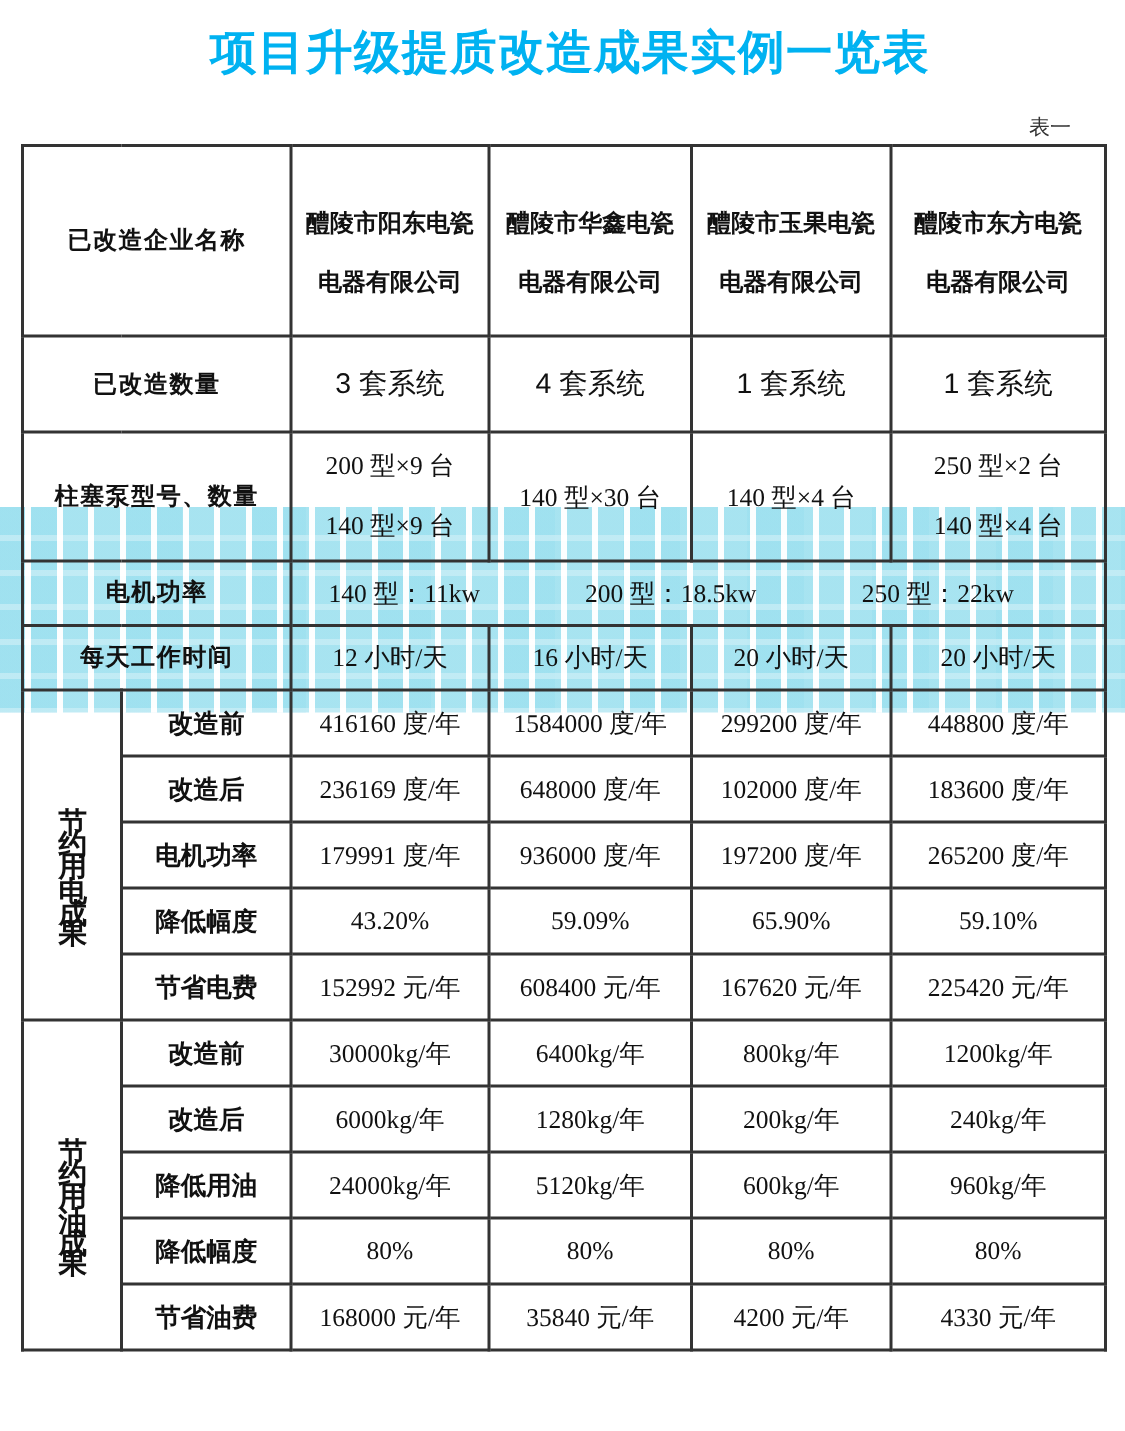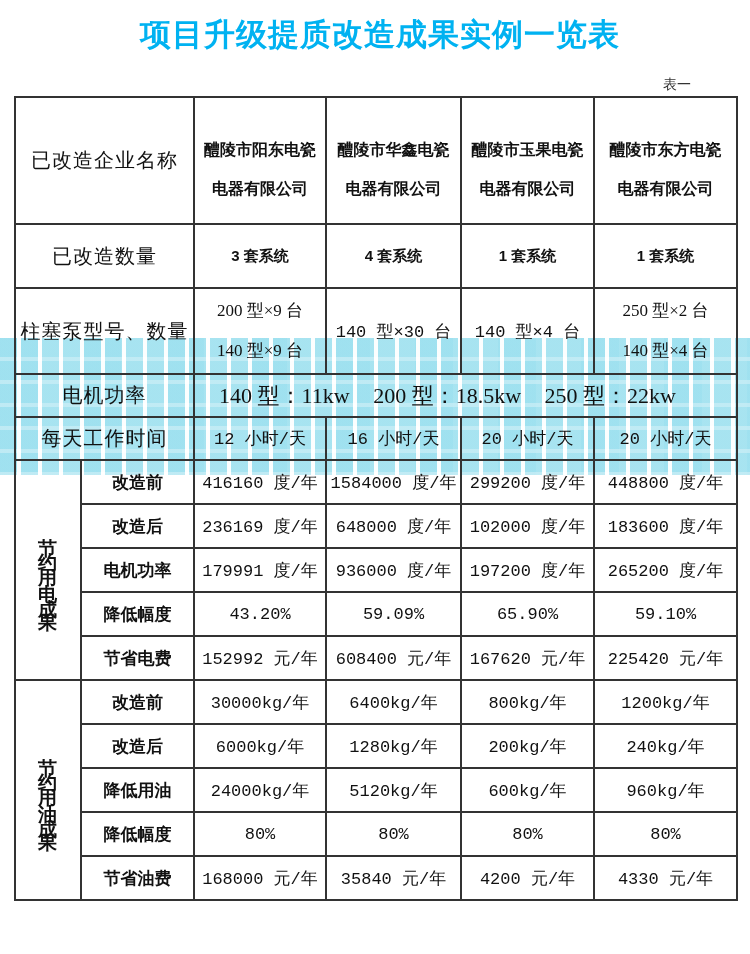--- a/index.html
+++ b/index.html
@@ -5,21 +5,21 @@
   * { margin:0; padding:0; box-sizing:border-box; }
   html,body { width:750px; height:954px; }
   body { background:#ffffff; font-family:"Liberation Sans", sans-serif; position:relative; overflow:hidden; color:#111; }
 
   .page-title {
     position:absolute; top:14px; left:0; width:100%;
     text-align:center; font-size:31px; font-weight:bold;
     color:#00b2f1; letter-spacing:1px;padding-left:10px;
   }
   .table-note {
-    position:absolute; top:76px; right:59px;
+    position:absolute; top:76px; right:36px;
     font-size:14px; color:#333;margin-left:16px;
   }
 
   
   .wm {
     position:absolute; left:0; width:750px; z-index:0; pointer-events:none;
     background-image:
       repeating-linear-gradient(to right, rgba(142,219,236,0.55) 0 17px, rgba(255,255,255,0.95) 17px 21px),
       repeating-linear-gradient(to bottom, rgba(168,229,242,0.65) 0 19px, rgba(255,255,255,0.9) 19px 23px),
       repeating-linear-gradient(to right, rgba(96,200,228,0.30) 0 38px, rgba(255,255,255,0) 38px 83px);
@@ -30,34 +30,34 @@
     position:absolute; left:14px; top:96px; width:722px;
     border-collapse:collapse; table-layout:fixed; z-index:1;
   }
   td {
     border:2px solid #333; text-align:center; vertical-align:middle;
     background:transparent; overflow:hidden; padding:2px;
   }
   .h127 td{ height:127px; } .h64 td{ height:64px; } .h93 td{ height:67px; }
   .h43 td{ height:43px; }  .h44 td{ height:44px; }
 
-  .lbl  { font-weight:normal; font-size:20px; letter-spacing:1px; }
+  .lbl  { font-weight:bold; font-size:16px; letter-spacing:1px; }
   .sub  { font-weight:bold; font-size:17px;margin-left:24px; }
-  .val  { font-family:Liberation Mono, monospace; font-size:17px; }
-  .val-bold { font-weight:bold; font-size:15px; }
+  .val  { font-family:Liberation Serif, serif; font-size:17px; }
+  .val-bold { font-weight:normal; font-size:19px; }
 
   .company span { display:block; font-weight:bold; font-size:16px; line-height:23px;margin-top:16px; }
 
   .two-line span { display:block; font-size:17px; line-height:40px;
                    font-family:"Liberation Serif","DejaVu Serif",serif; }
 
   .motor-flex {
     display:flex; justify-content:space-between; align-items:center;
     padding:0 58px 0 22px;
-    font-family:"Liberation Serif","DejaVu Serif",serif; font-size:22px;
+    font-family:"Liberation Serif","DejaVu Serif",serif; font-size:17px;
   }
 
   .vert {
     display:inline-block; writing-mode:vertical-lr; text-orientation:upright;
     font-weight:bold; font-size:19px; letter-spacing:15px; line-height:1;
   }
 </style>
 </head>
 <body>
 

